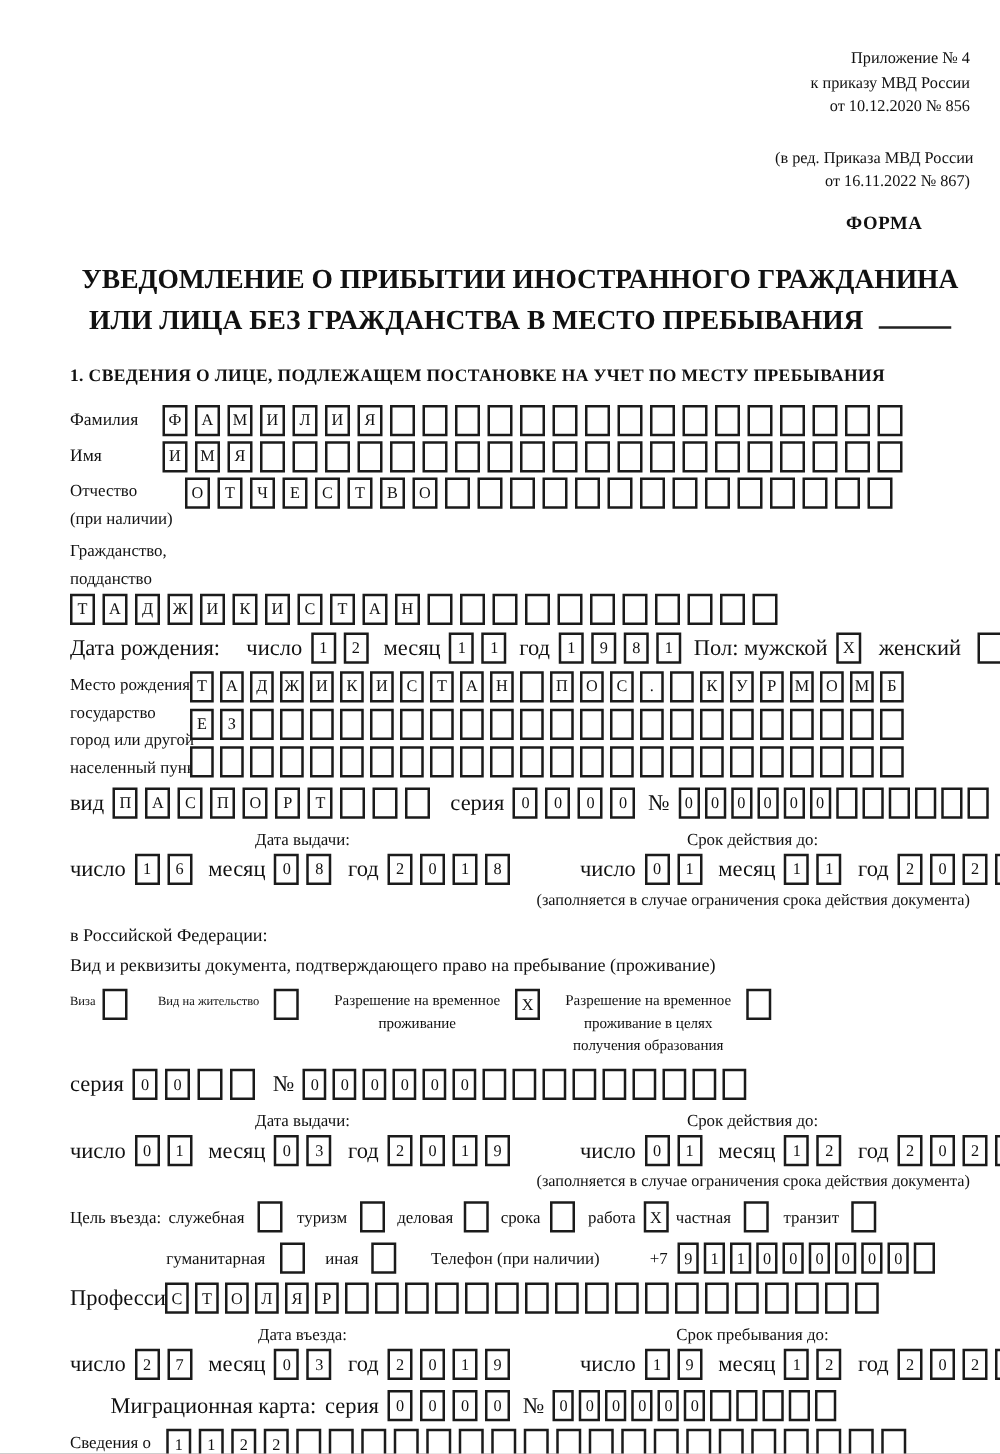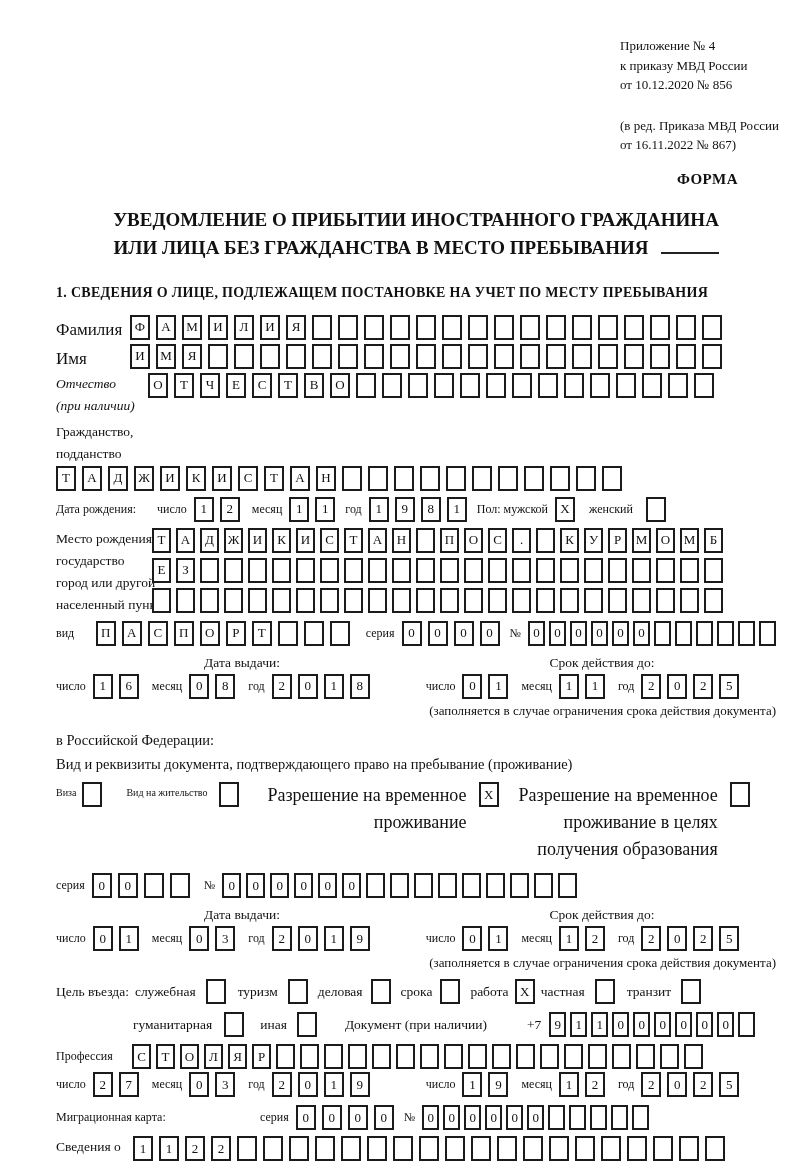--- a/index.html
+++ b/index.html
@@ -3,57 +3,57 @@
 <meta charset="utf-8">
 <style>
   html,body{margin:0;padding:0;background:#888;}
   .page{
     width:800px;height:1163px;box-sizing:border-box;margin:0 auto;
     background:#ffffff;color:#111;
     font-family:"Liberation Serif","DejaVu Serif",serif;
     padding:36px 24px 10px 56px;position:relative;overflow:hidden;
   }
   
-  .ref{margin-left:564px;font-size:13px;line-height:1.5;white-space:nowrap;}
+  .ref{margin-left:564px;font-size:13px;line-height:1.5;white-space:nowrap;text-align:right;}
   .ref .l4{margin-top:21px;}
   .forma{font-weight:bold;font-size:15px;text-align:right;margin:16px 38px 0 0;letter-spacing:.5px;}
-  .title{font-weight:bold;font-size:19px;text-align:center;margin-top:18px;line-height:1.5;}
+  .title{font-weight:bold;font-size:22px;text-align:center;margin-top:18px;line-height:1.5;}
   .uline{display:inline-block;width:58px;border-bottom:2.5px solid #222;height:.9em;margin-left:12px;}
   .sec{font-weight:bold;font-size:14px;margin-top:22px;letter-spacing:.3px;white-space:nowrap;}
   
   .frow{display:flex;align-items:flex-start;margin-top:7px;}
   .vcenter{align-items:center;}
-  .lbl{font-size:17px;flex:none;padding-top:5px;white-space:nowrap;}
+  .lbl{font-size:14px;flex:none;padding-top:5px;white-space:nowrap;}
   .lblstack{font-size:13.5px;flex:none;line-height:1.65;white-space:nowrap;}
-  .w74{width:74px;} .w92{width:92px;font-style:italic;} .w89{width:89px;} .w96{width:96px;}
+  .w74{width:74px;} .w92{width:92px;} .w89{width:89px;} .w96{width:96px;}
   .w47{width:47px;} .w51{width:51px;} .w77{width:77px;} .w197{width:197px;}
   
   .cells{display:flex;gap:6px;flex:none;}
   .cell{
     flex:none;width:20px;height:25px;box-sizing:border-box;
     border:2px solid #1b1b1b;display:flex;align-items:center;justify-content:center;
     font-size:13px;background:#fff;
   }
   .cells.tight{gap:5px;} .cells.tight .cell{width:19px;}
   .cells.small{gap:4px;} .cells.small .cell{width:17px;}
   .rowstack{display:flex;flex-direction:column;gap:5px;}
   
   .dhead{display:flex;font-size:13.5px;margin-top:9px;}
   .dhead .lft{width:372px;text-align:center;} .dhead .rgt{flex:1;text-align:center;}
   .daterow{display:flex;align-items:center;margin-top:3px;}
   .dg{display:flex;align-items:center;}
-  .dl{font-size:12px;margin-right:7px;white-space:nowrap;}
+  .dl{font-size:18px;margin-right:7px;white-space:nowrap;text-align:right;}
   .dg .cells{margin-right:13px;} .dg .cells:last-child{margin-right:0;}
   .dg2{margin-left:56px;}
   .note{font-size:13px;text-align:right;margin-top:4px;}
   .para{font-size:14.5px;line-height:1.65;margin-top:10px;}
   
   .cbrow{display:flex;align-items:flex-start;margin-top:6px;}
   .cb-lbl{font-size:10px;padding-top:5px;white-space:nowrap;}
-  .cbstack{font-size:18px;line-height:1.5;text-align:right;white-space:nowrap;}
+  .cbstack{font-size:12px;line-height:1.5;text-align:center;white-space:nowrap;}
   
   .prow{display:flex;align-items:center;margin-top:8px;}
   .prow .pl{font-size:13.5px;white-space:nowrap;}
   .ml6{margin-left:6px;} .ml8{margin-left:8px;} .ml10{margin-left:10px;}
   .ml12{margin-left:12px;} .ml14{margin-left:14px;} .ml16{margin-left:16px;}
   .ml20{margin-left:20px;} .ml24{margin-left:24px;} .ml28{margin-left:28px;}
   .ml40{margin-left:40px;} .ml77{margin-left:77px;}
   .dochead{font-weight:bold;font-size:14px;text-align:center;margin-top:9px;}
 </style>
 </head>
@@ -540,21 +540,21 @@
 
   <div class="prow">
     <span class="pl ml77">гуманитарная</span>
     <span class="cells ml12">
         <span class="cell"></span>
       </span>
     <span class="pl ml16">иная</span>
     <span class="cells ml10">
         <span class="cell"></span>
       </span>
-    <span class="pl ml28">Документ (при наличии)</span>
+    <span class="pl ml28">Телефон (при наличии)</span>
     <span class="pl ml40">+7</span>
     <span class="cells small ml8">
         <span class="cell">9</span>
         <span class="cell">1</span>
         <span class="cell">1</span>
         <span class="cell">0</span>
         <span class="cell">0</span>
         <span class="cell">0</span>
         <span class="cell">0</span>
         <span class="cell">0</span>
@@ -586,20 +586,24 @@
         <span class="cell"></span>
         <span class="cell"></span>
         <span class="cell"></span>
         <span class="cell"></span>
         <span class="cell"></span>
         <span class="cell"></span>
         <span class="cell"></span>
       </span>
   </div>
 
+  <div class="dhead">
+    <span class="lft">Дата въезда:</span>
+    <span class="rgt">Срок пребывания до:</span>
+  </div>
   <div class="daterow">
     <span class="dg">
       <span class="dl">число</span>
         <span class="cells">
           <span class="cell">2</span>
           <span class="cell">7</span>
         </span>
       <span class="dl">месяц</span>
         <span class="cells">
           <span class="cell">0</span>

